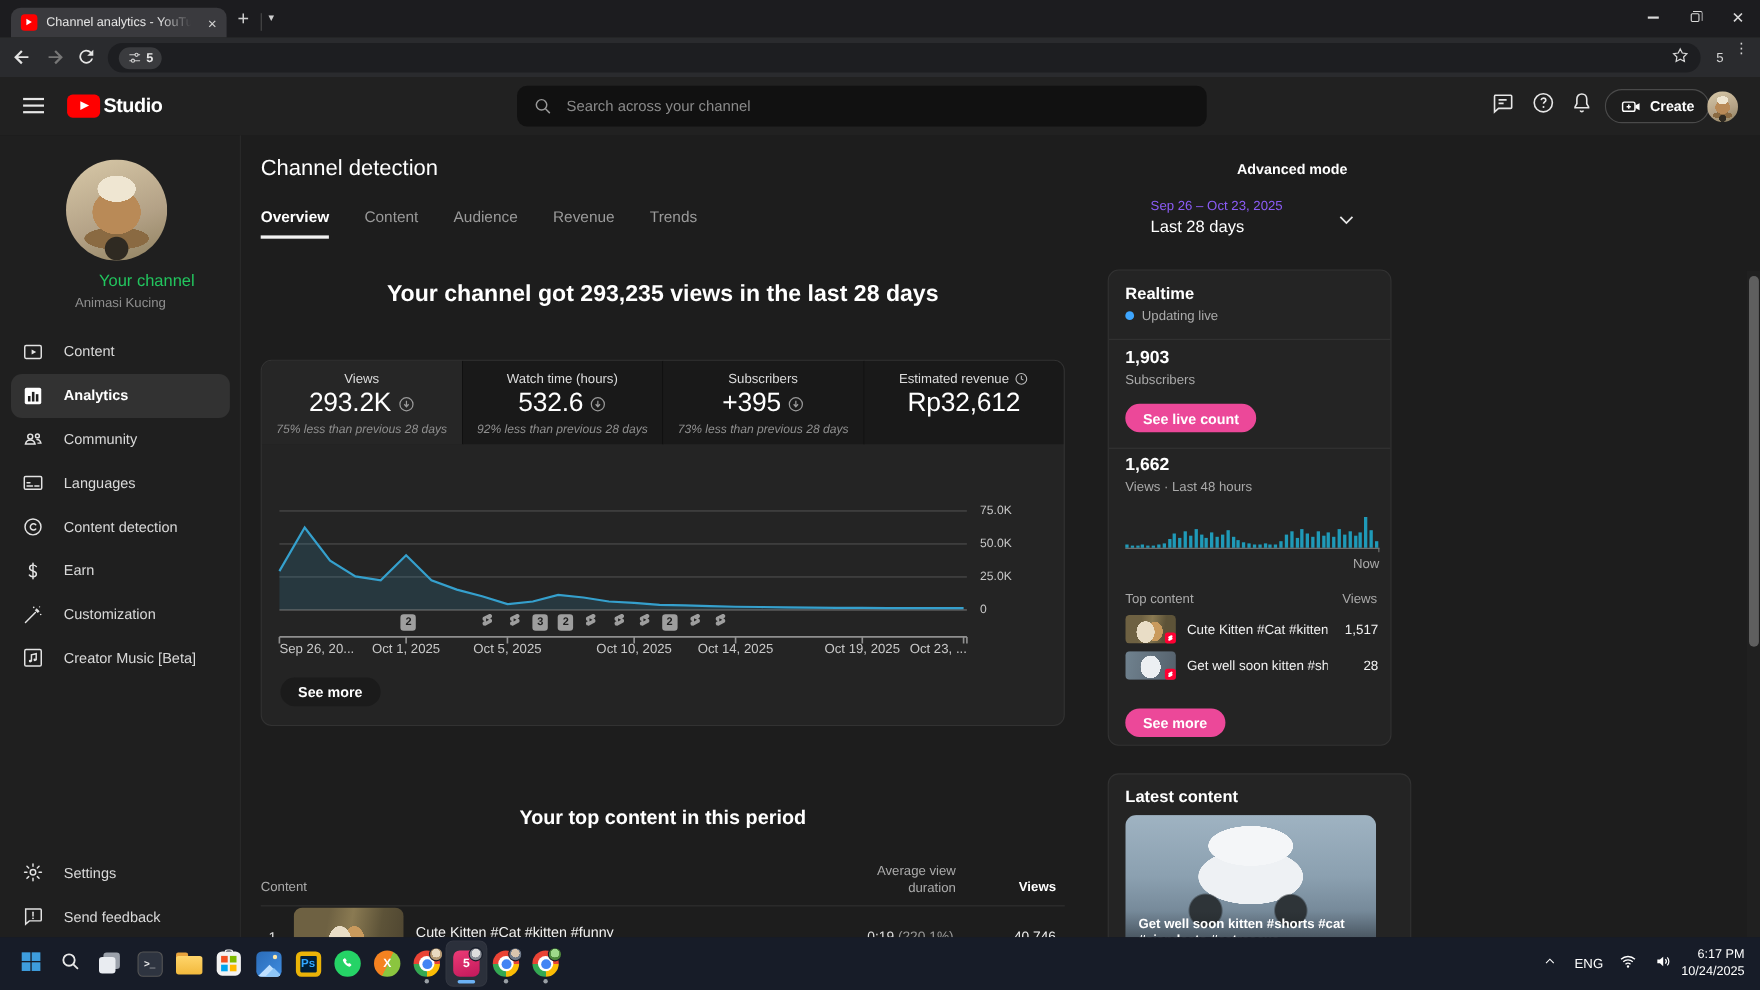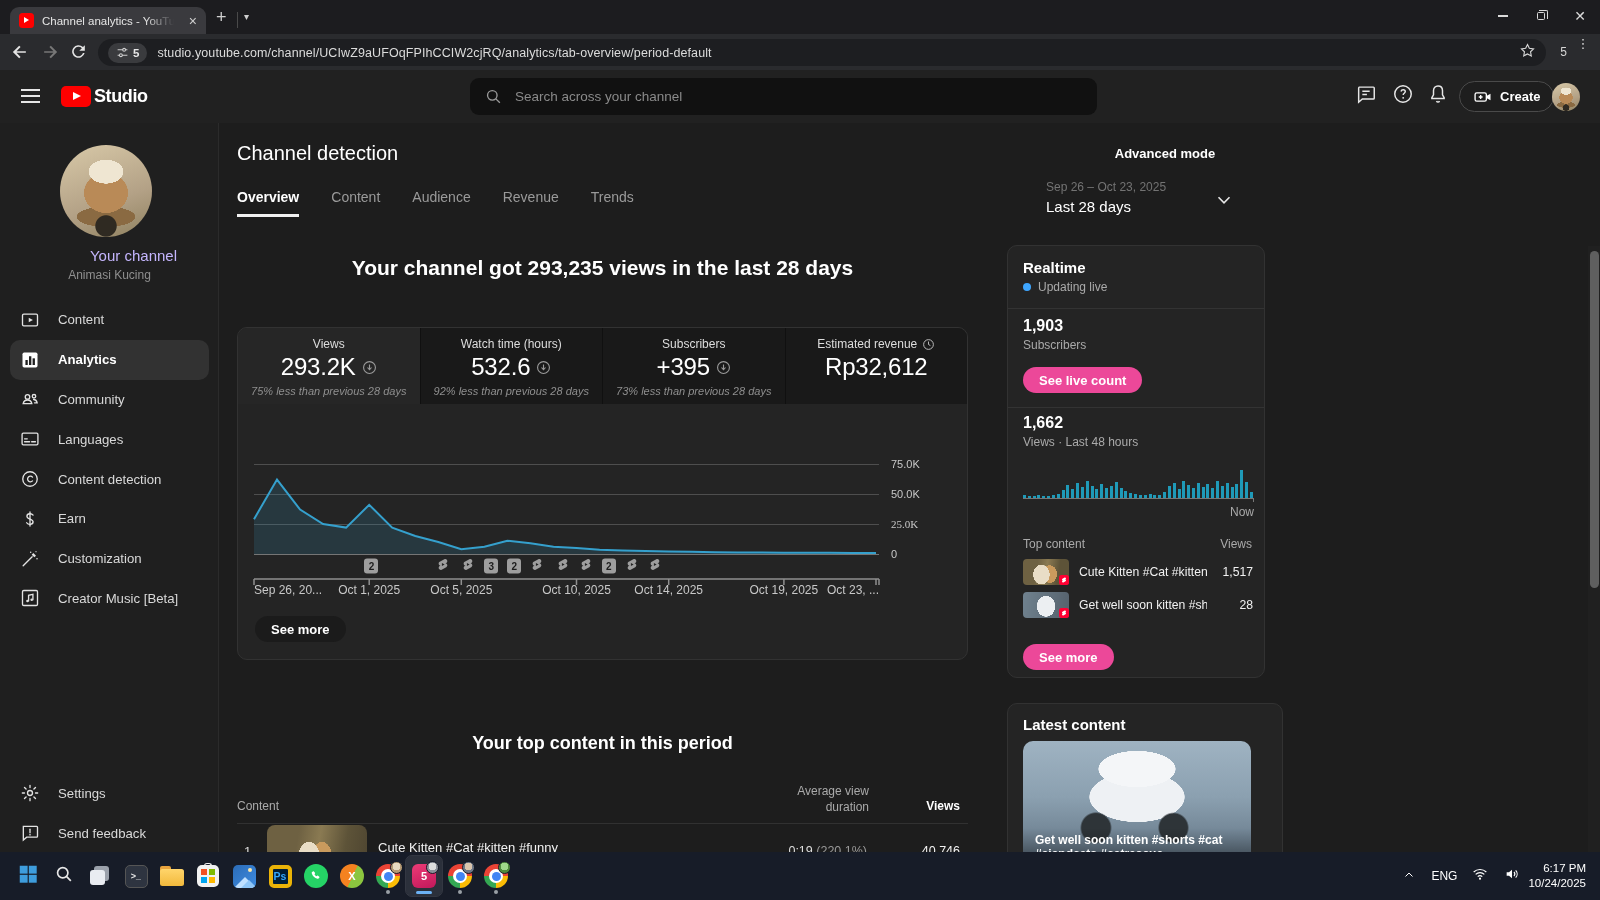--- a/index.html
+++ b/index.html
@@ -52,39 +52,39 @@
  radial-gradient(circle at 50% 88%, #2f2a22 0 11%, transparent 12%),
  radial-gradient(ellipse 19% 13% at 50% 29%, #efe6d2 0 99%, transparent 100%),
  radial-gradient(ellipse 24% 22% at 50% 52%, #b98a57 0 99%, transparent 100%),
  radial-gradient(ellipse 32% 11% at 50% 78%, #8a6a42 0 99%, transparent 100%),
  linear-gradient(160deg, #d8c9a8, #b3a186 60%, #8f815f); }
 
 
 #content { position:absolute; top:123px; left:0; width:1600px; height:729px; background:#1d1d1d; overflow:hidden; }
 #sidebar { position:absolute; left:0; top:0; width:219px; height:729px; background:#1f1f1f; border-right:1px solid #2b2b2b; }
 #ch-avatar { position:absolute; left:60px; top:22px; width:92px; height:92px; border-radius:50%; }
-#ch-title { position:absolute; top:124px; width:219px; text-align:center; font-size:15px; font-weight:500; color:#c4b5fd;padding-left:48px; }
+#ch-title { position:absolute; top:124px; width:219px; text-align:center; font-size:15px; font-weight:500; color:#22c55e;padding-left:48px; }
 #ch-name { position:absolute; top:145px; width:219px; text-align:center; font-size:12px; color:#8f8f8f; }
 #nav { position:absolute; top:177px; left:0; width:219px; }
 .nav-item { height:39.8px; display:flex; align-items:center; padding-left:20px; position:relative; }
 .nav-item .ic { width:20px; height:20px; margin-right:18px; display:flex; align-items:center; justify-content:center; }
 .nav-item .lb { font-size:13.2px; color:#d9d9d9; }
 .nav-item.active { background:#323232; border-radius:10px; margin:0 10px; padding-left:10px; }
 .nav-item.active .lb { color:#fff; font-weight:bold; }
 #nav-footer { position:absolute; top:650px; left:0; width:219px; }
 #nav-footer .nav-item { height:40px; }
 
 #main-title { position:absolute; left:237px; top:19px; font-size:20px; font-weight:500; color:#fff; }
-#adv-mode { position:absolute; left:1105px; top:23px; width:120px; text-align:center; font-size:13px; font-weight:bold; color:#fff; }
+#adv-mode { position:absolute; left:1105px; top:23px; width:120px; text-align:right; font-size:13px; font-weight:bold; color:#fff; }
 #tabs { position:absolute; left:237px; top:66px; display:flex; gap:32px; }
 .vtab { font-size:14px; color:#9a9a9a; padding-bottom:12px; position:relative; }
 .vtab.active { color:#fff; font-weight:bold; }
 .vtab.active:after { content:""; position:absolute; left:0; right:0; bottom:0; height:3px; background:#f1f1f1; }
 #daterange { position:absolute; left:1046px; top:57px; }
-#daterange .sub { font-size:12px; color:#737373; }
+#daterange .sub { font-size:12px; color:#8b5cf6; }
 #daterange .big { font-size:15px; color:#fff; margin-top:4px; }
 #date-chev { position:absolute; left:1213px; top:66px; }
 
 #headline { position:absolute; left:237px; top:133px; width:731px; text-align:center; font-size:21px; font-weight:bold; color:#fff; }
 
 #snapcard { position:absolute; left:237px; top:204px; width:731px; height:333px; background:#242424; border:1px solid #323232; border-radius:10px; }
 #metricstrip { position:absolute; left:0; top:0; width:729px; height:76px; display:flex; border-radius:9px 9px 0 0; overflow:hidden; }
 .metric { flex:1; background:#191919; border-right:1px solid #101010; display:flex; flex-direction:column; align-items:center; padding-top:9px; }
 .metric:last-child { border-right:none; }
 .metric.selected { background:#262626; }
@@ -212,21 +212,20 @@
       </svg></div>
   <div id="omnibox">
     <div id="sitechip">
       <svg width="13" height="13" viewBox="0 0 24 24">
           <path d="M3 7h10M17 7h4M3 17h4M11 17h10" stroke="#cfcfcf" stroke-width="2" fill="none"></path>
           <circle cx="15" cy="7" r="2.6" fill="none" stroke="#cfcfcf" stroke-width="2"></circle>
           <circle cx="9" cy="17" r="2.6" fill="none" stroke="#cfcfcf" stroke-width="2"></circle>
         </svg>
       <span class="b5">5</span>
     </div>
-    <span id="url">studio.youtube.com/channel/UCIwZ9aUFOqFPIhCCIW2cjRQ/analytics/tab-overview/period-default</span>
     <div id="ob-star"><svg width="17" height="17" viewBox="0 0 24 24">
           <path d="M12 3.5l2.6 5.3 5.9.9-4.2 4.1 1 5.8-5.3-2.8-5.3 2.8 1-5.8-4.2-4.1 5.9-.9z" fill="none" stroke="#d6d6d6" stroke-width="1.6"></path>
         </svg></div>
   </div>
   <div id="ext5">5</div>
   <div id="dots3">⋮</div>
 </div>
 
 <div id="ythead">
   <div id="hamburger">
@@ -440,21 +439,21 @@
             </span></div>
           <div class="mval">Rp32,612</div>
         </div>
       </div>
     <div id="chartwrap">
         <div class="gridline" style="top: 136px;"></div>
         <div class="gl-label" style="top: 136px;">75.0K</div>
         <div class="gridline" style="top: 166px;"></div>
         <div class="gl-label" style="top: 166px;">50.0K</div>
         <div class="gridline" style="top: 196px;"></div>
-        <div class="gl-label" style="top: 196px; font-family: Liberation Serif, serif;">25.0K</div>
+        <div class="gl-label" style="top: 196px;">25.0K</div>
         <div class="gridline" style="top: 226px; background: rgb(117, 117, 117);"></div>
         <div class="gl-label" style="top: 226px;">0</div>
         <svg width="731" height="333" id="chart-svg">
           <path d="M16.0 191.2 L39.0 151.6 L62.1 181.6 L85.1 196.0 L108.1 199.6 L131.2 176.8 L154.2 199.6 L177.3 208.0 L200.3 214.0 L223.3 221.2 L246.4 218.8 L269.4 212.8 L292.4 215.2 L315.5 218.8 L338.5 220.0 L361.6 221.8 L384.6 222.4 L407.6 223.0 L430.7 223.6 L453.7 223.8 L476.7 224.2 L499.8 224.4 L522.8 224.6 L545.9 224.7 L568.9 224.8 L591.9 224.8 L615.0 224.9 L638.0 224.9 L638 226 L16 226 Z" fill="rgba(53,160,205,0.16)"></path>
           <path d="M16.0 191.2 L39.0 151.6 L62.1 181.6 L85.1 196.0 L108.1 199.6 L131.2 176.8 L154.2 199.6 L177.3 208.0 L200.3 214.0 L223.3 221.2 L246.4 218.8 L269.4 212.8 L292.4 215.2 L315.5 218.8 L338.5 220.0 L361.6 221.8 L384.6 222.4 L407.6 223.0 L430.7 223.6 L453.7 223.8 L476.7 224.2 L499.8 224.4 L522.8 224.6 L545.9 224.7 L568.9 224.8 L591.9 224.8 L615.0 224.9 L638.0 224.9" fill="none" stroke="#35a0cd" stroke-width="2"></path>
           <path d="M16 251 L641 251 M16.0 251 L16.0 257 M131.2 251 L131.2 257 M223.3 251 L223.3 257 M338.5 251 L338.5 257 M430.7 251 L430.7 257 M545.9 251 L545.9 257 M638.0 251 L638.0 257 M641 251 L641 257" stroke="#8f8f8f" stroke-width="1.5" fill="none"></path>
         </svg>
         <div class="tick-label" style="left: 16px;">Sep 26, 20...</div>
         <div class="tick-label" style="left: 131.185px; transform: translateX(-50%);">Oct 1, 2025</div>
         <div class="tick-label" style="left: 223.333px; transform: translateX(-50%);">Oct 5, 2025</div>

